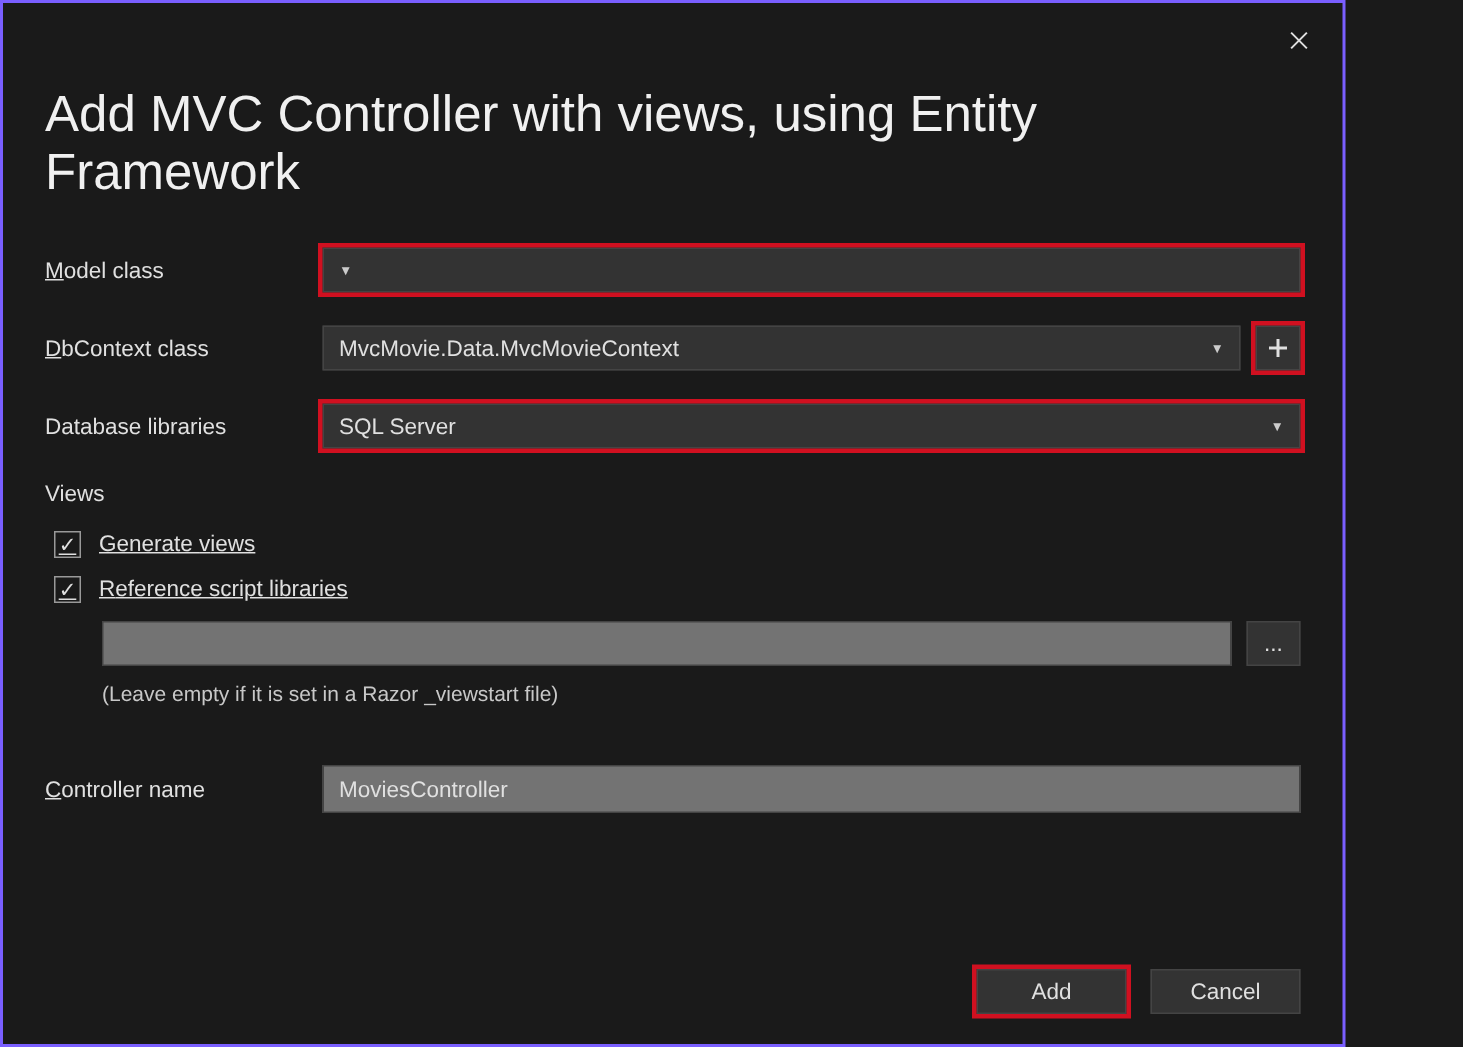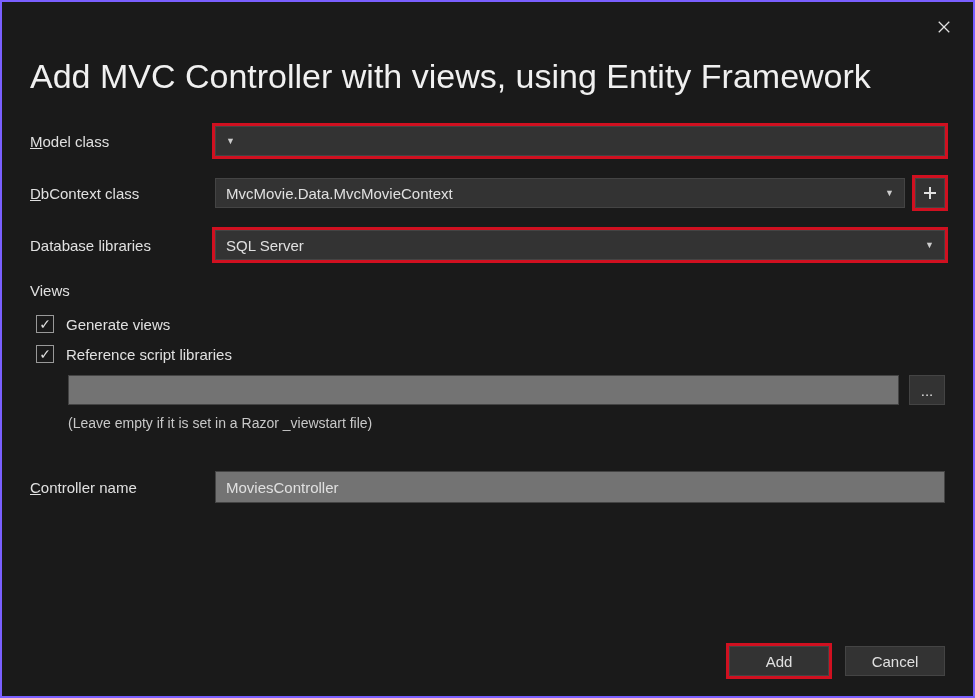--- a/index.html
+++ b/index.html
@@ -5,21 +5,21 @@
     * { box-sizing: border-box; margin: 0; padding: 0; }
     body {
       background: #1a1a1a;
       font-family: "Segoe UI", Tahoma, sans-serif;
       color: #e0e0e0;
       width: 975px;
       height: 698px;
       overflow: hidden;
     }
     .dialog {
-      width: 975px;
+      width: 897px;
       height: 698px;
       background: #1a1a1a;
       border: 2px solid #7a5fff;
       position: relative;
       padding: 0;
     }
     .close-btn {
       position: absolute;
       top: 10px;
       right: 14px;
@@ -87,23 +87,24 @@
     }
     .plus-btn svg { width: 16px; height: 16px; }
     .section-heading {
       font-size: 15px;
       color: #e0e0e0;
       margin-top: 6px;
       margin-bottom: 16px;
     }
     .check-row {
       display: flex;
-      align-items: flex-end;
+      align-items: flex-start;
       margin-bottom: 12px;
       margin-left: 6px;
+      text-decoration: underline;
     }
     .checkbox {
       width: 18px;
       height: 18px;
       border: 1px solid #999;
       background: #1a1a1a;
       margin-right: 12px;
       display: flex;
       align-items: center;
       justify-content: center;

